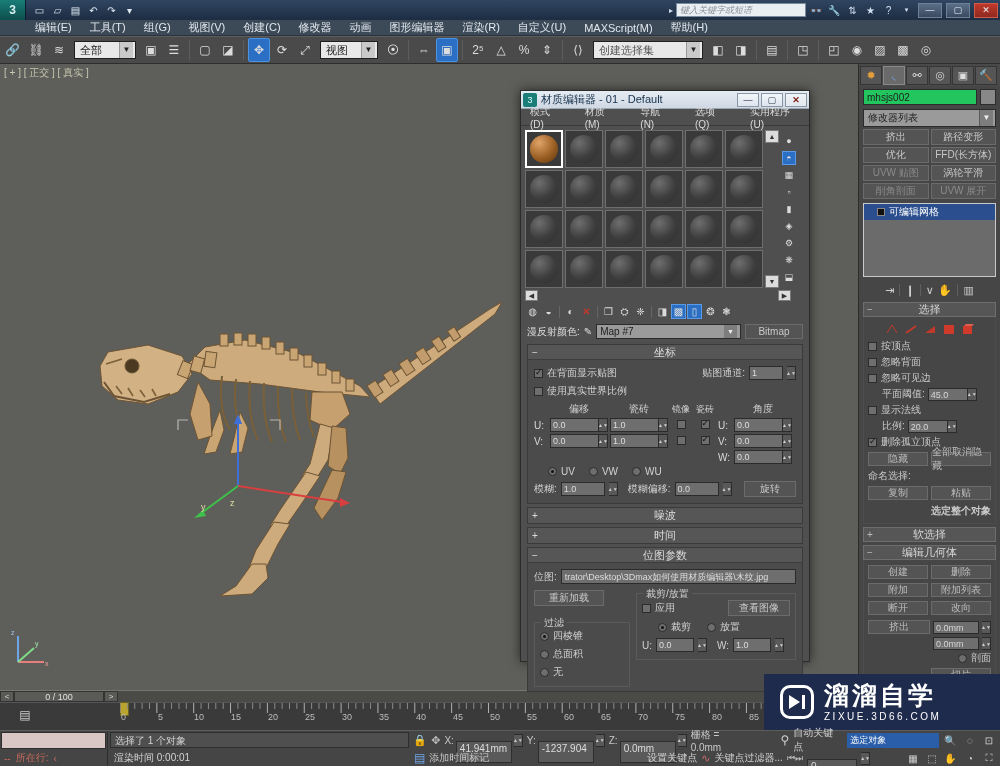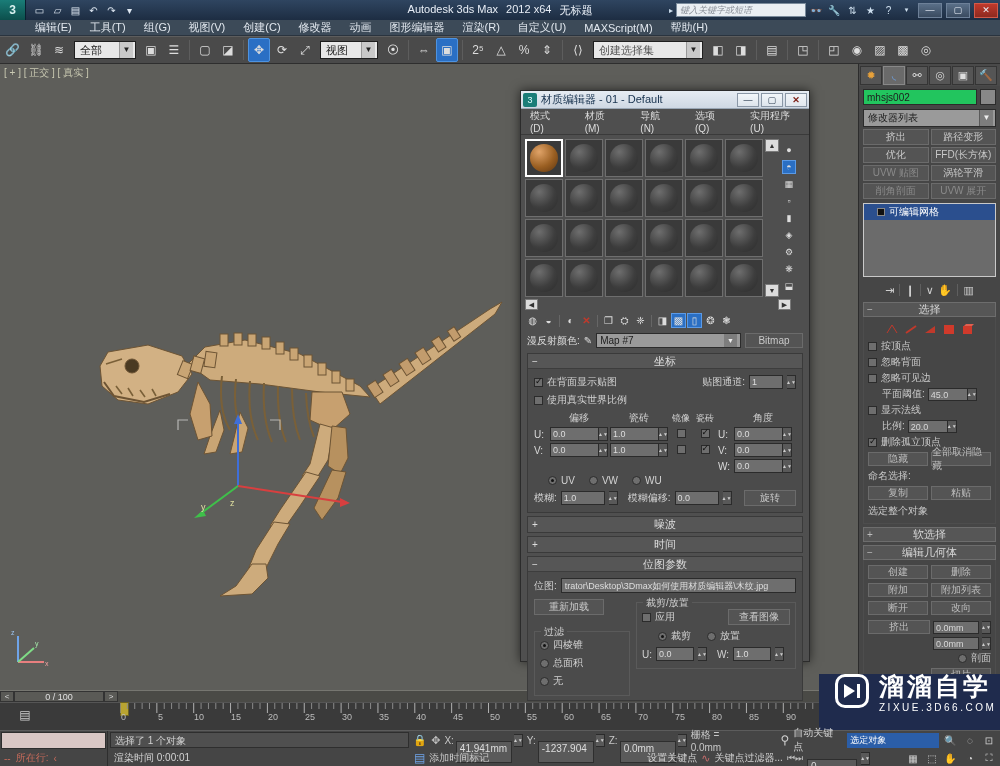--- a/index.html
+++ b/index.html
@@ -145,21 +145,21 @@
   .srow { display:flex; align-items:center; gap:3px; font-size:10px; color:#c9c9c9; padding:1px 0 1px 14px;}
   .spin { display:flex; align-items:center; }
   .spinfield { width:40px; height:13px; background:#6e6e6e; border:1px solid #2b2b2b; color:#d8d8d8;
      font-size:9px; padding:0 2px; line-height:12px;}
   .spinbtn { width:9px; height:13px; background:#595959; border:1px solid #2b2b2b; border-left:none;
      display:flex; flex-direction:column; align-items:center; justify-content:center; font-size:5px; color:#ccc;}
   .btnrow2 { display:grid; grid-template-columns:1fr 1fr; gap:3px; padding:2px 0; }
   .pbtn { height:14px; background:#545454; border:1px solid #6b6b6b; color:#bcbcbc; font-size:10px;
      display:flex; align-items:center; justify-content:center;}
   .lbl { font-size:10px; color:#c9c9c9; padding:1px 0; }
-  .rightalign { text-align:left; font-size:10px; color:#c9c9c9; padding:2px 0;}
+  .rightalign { text-align:right; font-size:10px; color:#c9c9c9; padding:2px 0;font-weight:bold;}
 
   
   .statusbar { position:absolute; left:0; bottom:0; width:1000px; height:36px; background:#454545;
      border-top:1px solid #5c5c5c; display:flex; }
   .sb-left { width:108px; border-right:1px solid #2e2e2e; }
   .sb-prompt { height:17px; background:#d9c7c5; border:1px solid #2e2e2e; margin:1px; }
   .sb-line { display:flex; align-items:center; gap:5px; font-size:10px; color:#c56a5a; padding-left:4px; height:16px;}
   .sb-mid { flex:1; display:flex; flex-direction:column; }
   .sb-row { display:flex; align-items:center; height:18px; gap:4px; }
   .sb-status { width:300px; height:16px; background:#4f4f4f; border:1px solid #2e2e2e; font-size:10px;
@@ -181,21 +181,21 @@
     box-shadow: 0 0 10px rgba(0,0,0,.6);
   }
   .mat-title { height:18px; background: linear-gradient(#e6ecf3, #cfd8e3); display:flex; align-items:center;
      padding: 0 2px; border-bottom:1px solid #9aa7b5; }
   .mat-title .mt-icon { width:14px;height:14px; background:#1a7d78; color:#dff; font-size:9px;
      display:flex;align-items:center;justify-content:center; border-radius:2px; margin-right:4px;}
   .mat-title .mt-text { flex:1; font-size:11px; color:#17324e; }
   .mt-btn { width:22px;height:14px; border:1px solid #8a97a6; background:linear-gradient(#f2f6fa,#dde4ec);
      display:flex;align-items:center;justify-content:center; font-size:9px; color:#2a3b4e; margin-left:2px;}
   .mt-btn.x { background:linear-gradient(#f0f4f8,#e2e8ef); color:#7a1b12; font-weight:bold;}
-  .mat-menu { height:26px; background:#4f4f4f; display:flex; align-items:center; gap:8px;
+  .mat-menu { height:17px; background:#4f4f4f; display:flex; align-items:center; gap:8px;
      border-bottom:1px solid #3a3a3a; padding-left:2px;}
   .mat-menu .mi { padding:1px 7px; font-size:10px; color:#dcdcdc; }
   .slots { display:flex; padding:4px 2px 0 4px; }
   .slotgrid { display:grid; grid-template-columns:repeat(6, 38px); grid-auto-rows:38px; gap:2px; }
   .slot { background:#3a3a3a; border:1px solid #6e6e6e; position:relative; overflow:hidden;}
   .slot.active { border:2px solid #ffffff; }
   .sphere { position:absolute; left:50%; top:50%; width:28px;height:28px; transform:translate(-50%,-50%);
      border-radius:50%; background: radial-gradient(circle at 33% 28%, #6e6e6e, #3e3e3e 55%, #2b2b2b 100%); }
   .sphere.wood { background: radial-gradient(circle at 33% 28%, #e0a368, #9a5f22 55%, #5c3410 100%); }
   .slotscroll { width:14px; display:flex; flex-direction:column; justify-content:space-between; margin-left:2px;}
@@ -237,47 +237,42 @@
   .gridtbl { display:grid; grid-template-columns: 14px 58px 58px 22px 22px 14px 58px; gap:2px; align-items:center;}
   .bitfield { height:15px; background:#6e6e6e; border:1px solid #2b2b2b; color:#ddd; font-size:9px;
      padding:0 3px; line-height:14px; overflow:hidden; white-space:nowrap;}
   .subgroup { border:1px solid #5a5a5a; padding:4px 5px 5px 5px; margin-top:3px; position:relative; }
   .subgroup .gl { position:absolute; top:-7px; left:6px; background:#4b4b4b; padding:0 3px;
      font-size:10px; color:#cfcfcf;}
   .btn2 { height:16px; background:#545454; border:1px solid #6b6b6b; color:#c9c9c9; font-size:10px;
      display:flex;align-items:center;justify-content:center;}
 
   
-  .watermark { position:absolute; right:0; bottom:36px; width:181px; height:56px;
-     background:#1f2b4d; display:flex; gap:10px; padding-left:16px;}
+  .watermark { position:absolute; right:0; bottom:36px; width:236px; height:56px;
+     background:#1f2b4d; display:flex; align-items:center; gap:10px; padding-left:16px;}
   .wm-logo { width:34px;height:34px; border:3px solid #fff; border-radius:10px;
      display:flex;align-items:center;justify-content:center;}
   .wm-tri { width:0;height:0;border-left:11px solid #fff;border-top:7px solid transparent;
      border-bottom:7px solid transparent;}
   .wm-bar { width:3px;height:14px;background:#fff; margin-left:2px;}
   .wm-txt1 { color:#fff; font-size:25px; letter-spacing:3px; font-weight:bold; line-height:1;}
   .wm-txt2 { color:#fff; font-size:10px; letter-spacing:2.5px; margin-top:3px;}
 </style>
 </head>
 <body>
 
 <div class="titlebar">
   <div class="appicon">3</div>
   <div class="qat">
     <span>▭</span>
     <span>▱</span>
     <span>▤</span>
     <span>↶</span>
     <span>↷</span>
     <span>▾</span>
-  </div>
-  <div class="title-text">
-    <b>Autodesk 3ds Max</b>
-    <b>2012 x64</b>
-    <b>无标题</b>
   </div>
   <div class="tb-right">
     <span style="color:#cfe0ef;font-size:8px">▸</span>
     <div class="searchbox">键入关键字或短语</div>
     <div class="ticon">👓</div>
     <div class="ticon">🔧</div>
     <div class="ticon">⇅</div>
     <div class="ticon">★</div>
     <div class="ticon">?</div>
     <div class="ticon" style="font-size:7px">▾</div>

